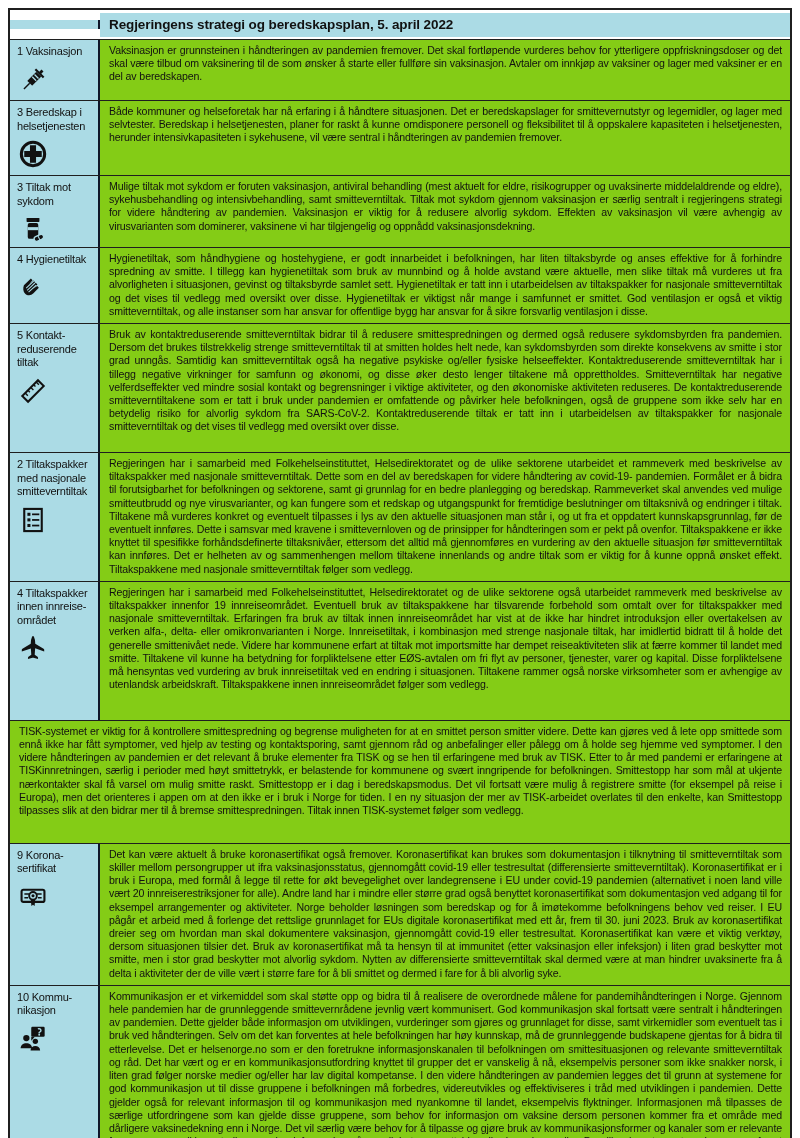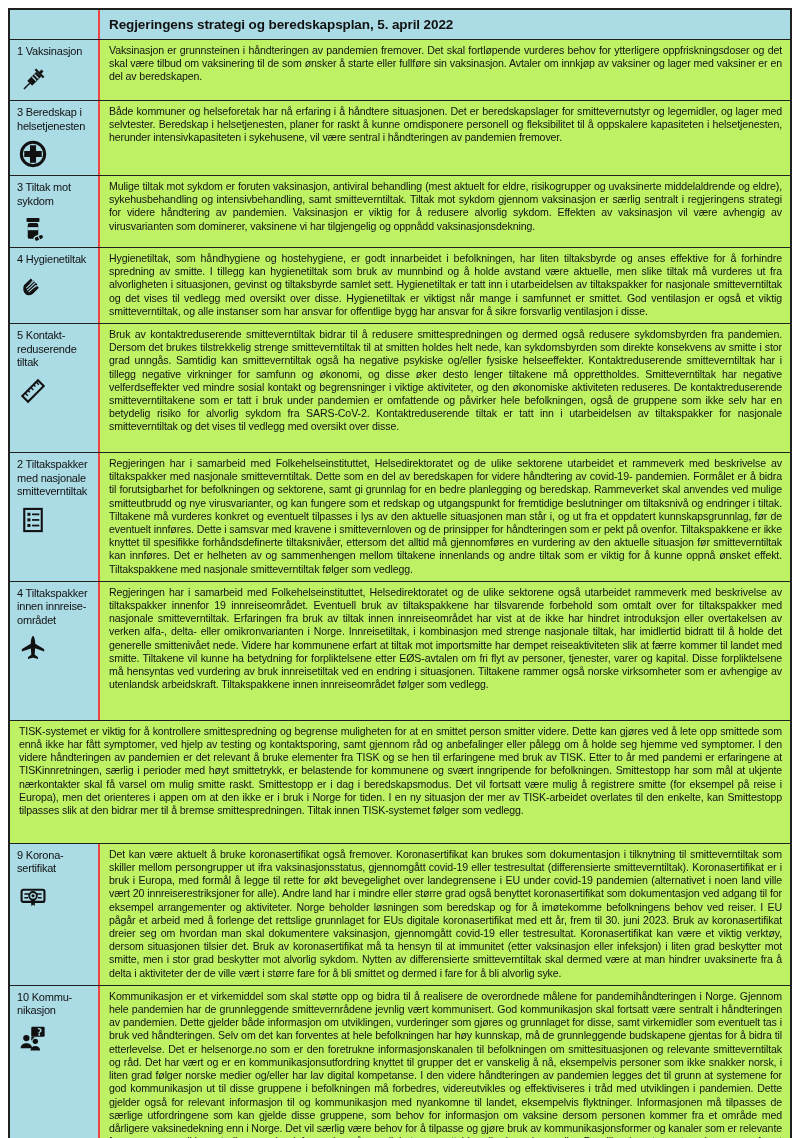--- a/index.html
+++ b/index.html
@@ -9,28 +9,28 @@
     font-family:"Liberation Sans", sans-serif; color:#111;
   }
   .tbl {
     position:absolute; left:8px; top:8px; width:784px;
     border:2px solid #1f1f1f;
   }
   .row { display:flex; border-top:1px solid #1f1f1f; }
   .row:first-child { border-top:none; }
   .cell-left {
     width:90px; flex:0 0 90px; background:#abdbe5;
-    border-right:2px solid #ef4444;
+    border-right:2px solid #0f172a;
     padding:5px 3px 4px 7px;
   }
   .cell-right {
-    flex:1; background:#bef264; padding:4px 8px 5px 9px;
+    flex:1; background:#84cc16; padding:4px 8px 5px 9px;
   }
   .header-row .cell-right { background:#abdbe5; display:flex; align-items:center; }
-  .header-row { min-height:29px; }
+  .header-row { min-height:29px;align-items:center; }
   .doc-title { font-size:13.5px; font-weight:bold; letter-spacing:-0.1px; }
   .row-label {
     font-size:11px; line-height:13.5px; white-space:pre-line; letter-spacing:-0.2px;
   }
   .row-icon { margin-top:7px; margin-left:2px; width:28px; height:28px; }
   .row-icon svg { width:28px; height:28px; display:block; }
   .body-text {
     font-size:10.6px; line-height:13.2px; letter-spacing:-0.12px;
     text-align:justify;
   }

